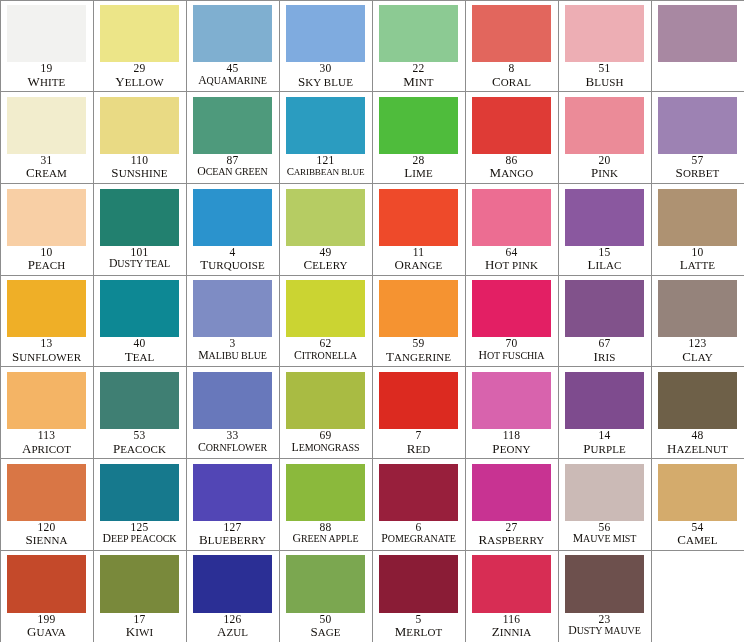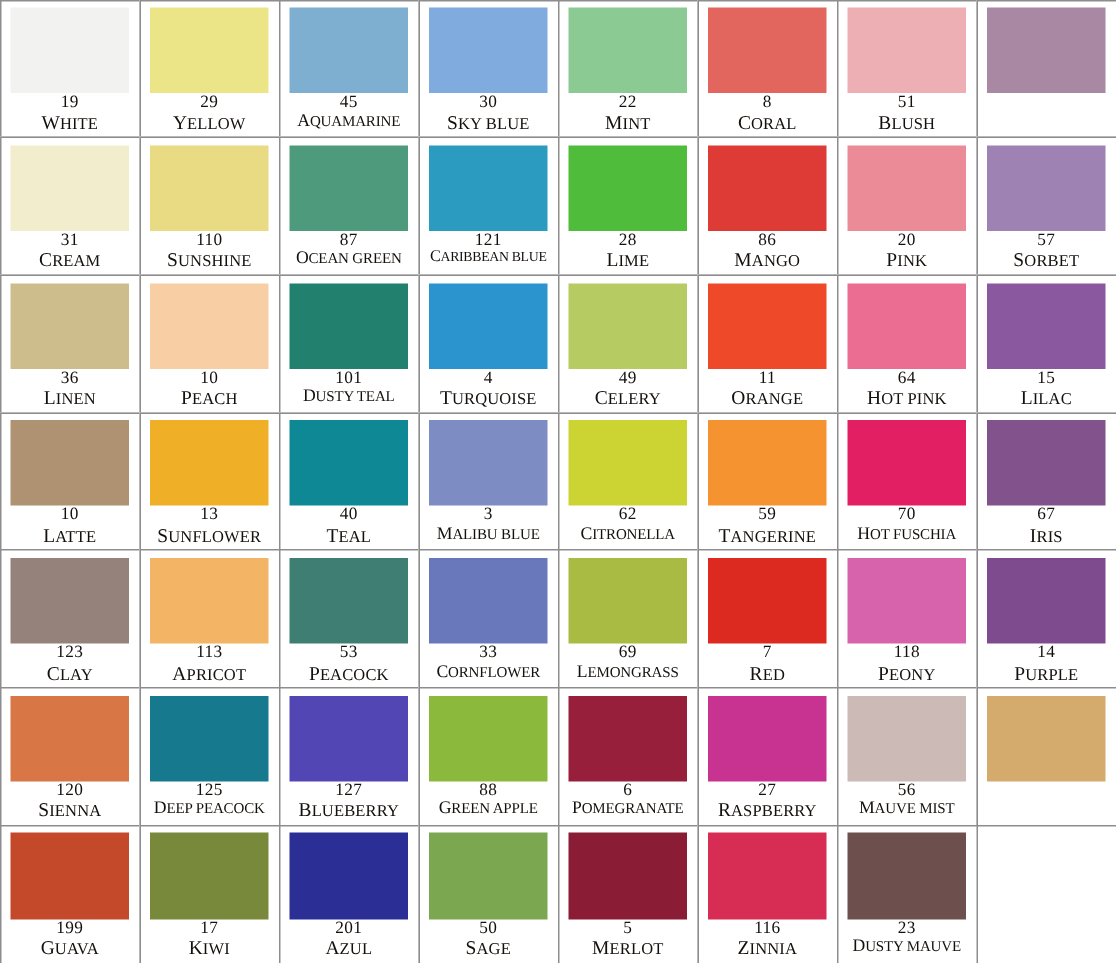--- a/index.html
+++ b/index.html
@@ -188,27 +188,20 @@
       </div>
     </div>
     <div class="cell">
       <div class="swatch" style="background: rgb(157, 130, 179);"></div>
       <div class="caption">
         <div class="code">57</div>
         <div class="name">Sorbet</div>
       </div>
     </div>
     <div class="cell">
-      <div class="swatch" style="background: rgb(205, 189, 141);"></div>
-      <div class="caption">
-        <div class="code">36</div>
-        <div class="name">Linen</div>
-      </div>
-    </div>
-    <div class="cell">
       <div class="swatch" style="background: rgb(248, 207, 165);"></div>
       <div class="caption">
         <div class="code">10</div>
         <div class="name">Peach</div>
       </div>
     </div>
     <div class="cell">
       <div class="swatch" style="background: rgb(34, 128, 111);"></div>
       <div class="caption">
         <div class="code">101</div>
@@ -356,20 +349,27 @@
       </div>
     </div>
     <div class="cell">
       <div class="swatch" style="background: rgb(126, 75, 142);"></div>
       <div class="caption">
         <div class="code">14</div>
         <div class="name">Purple</div>
       </div>
     </div>
     <div class="cell">
+      <div class="swatch" style="background: rgb(110, 96, 72);"></div>
+      <div class="caption">
+        <div class="code">48</div>
+        <div class="name">Hazelnut</div>
+      </div>
+    </div>
+    <div class="cell">
       <div class="swatch" style="background: rgb(217, 118, 69);"></div>
       <div class="caption">
         <div class="code">120</div>
         <div class="name">Sienna</div>
       </div>
     </div>
     <div class="cell">
       <div class="swatch" style="background: rgb(22, 121, 141);"></div>
       <div class="caption">
         <div class="code">125</div>
@@ -406,39 +406,43 @@
     </div>
     <div class="cell">
       <div class="swatch" style="background: rgb(203, 186, 182);"></div>
       <div class="caption">
         <div class="code">56</div>
         <div class="name long">Mauve Mist</div>
       </div>
     </div>
     <div class="cell">
       <div class="swatch" style="background: rgb(212, 171, 108);"></div>
+      <div class="caption">
+        <div class="code">54</div>
+        <div class="name">Camel</div>
+      </div>
     </div>
     <div class="cell">
       <div class="swatch" style="background: rgb(196, 73, 42);"></div>
       <div class="caption">
         <div class="code">199</div>
         <div class="name">Guava</div>
       </div>
     </div>
     <div class="cell">
       <div class="swatch" style="background: rgb(121, 137, 59);"></div>
       <div class="caption">
         <div class="code">17</div>
         <div class="name">Kiwi</div>
       </div>
     </div>
     <div class="cell">
       <div class="swatch" style="background: rgb(43, 47, 149);"></div>
       <div class="caption">
-        <div class="code">201</div>
+        <div class="code">126</div>
         <div class="name">Azul</div>
       </div>
     </div>
     <div class="cell">
       <div class="swatch" style="background: rgb(123, 167, 80);"></div>
       <div class="caption">
         <div class="code">50</div>
         <div class="name">Sage</div>
       </div>
     </div>

